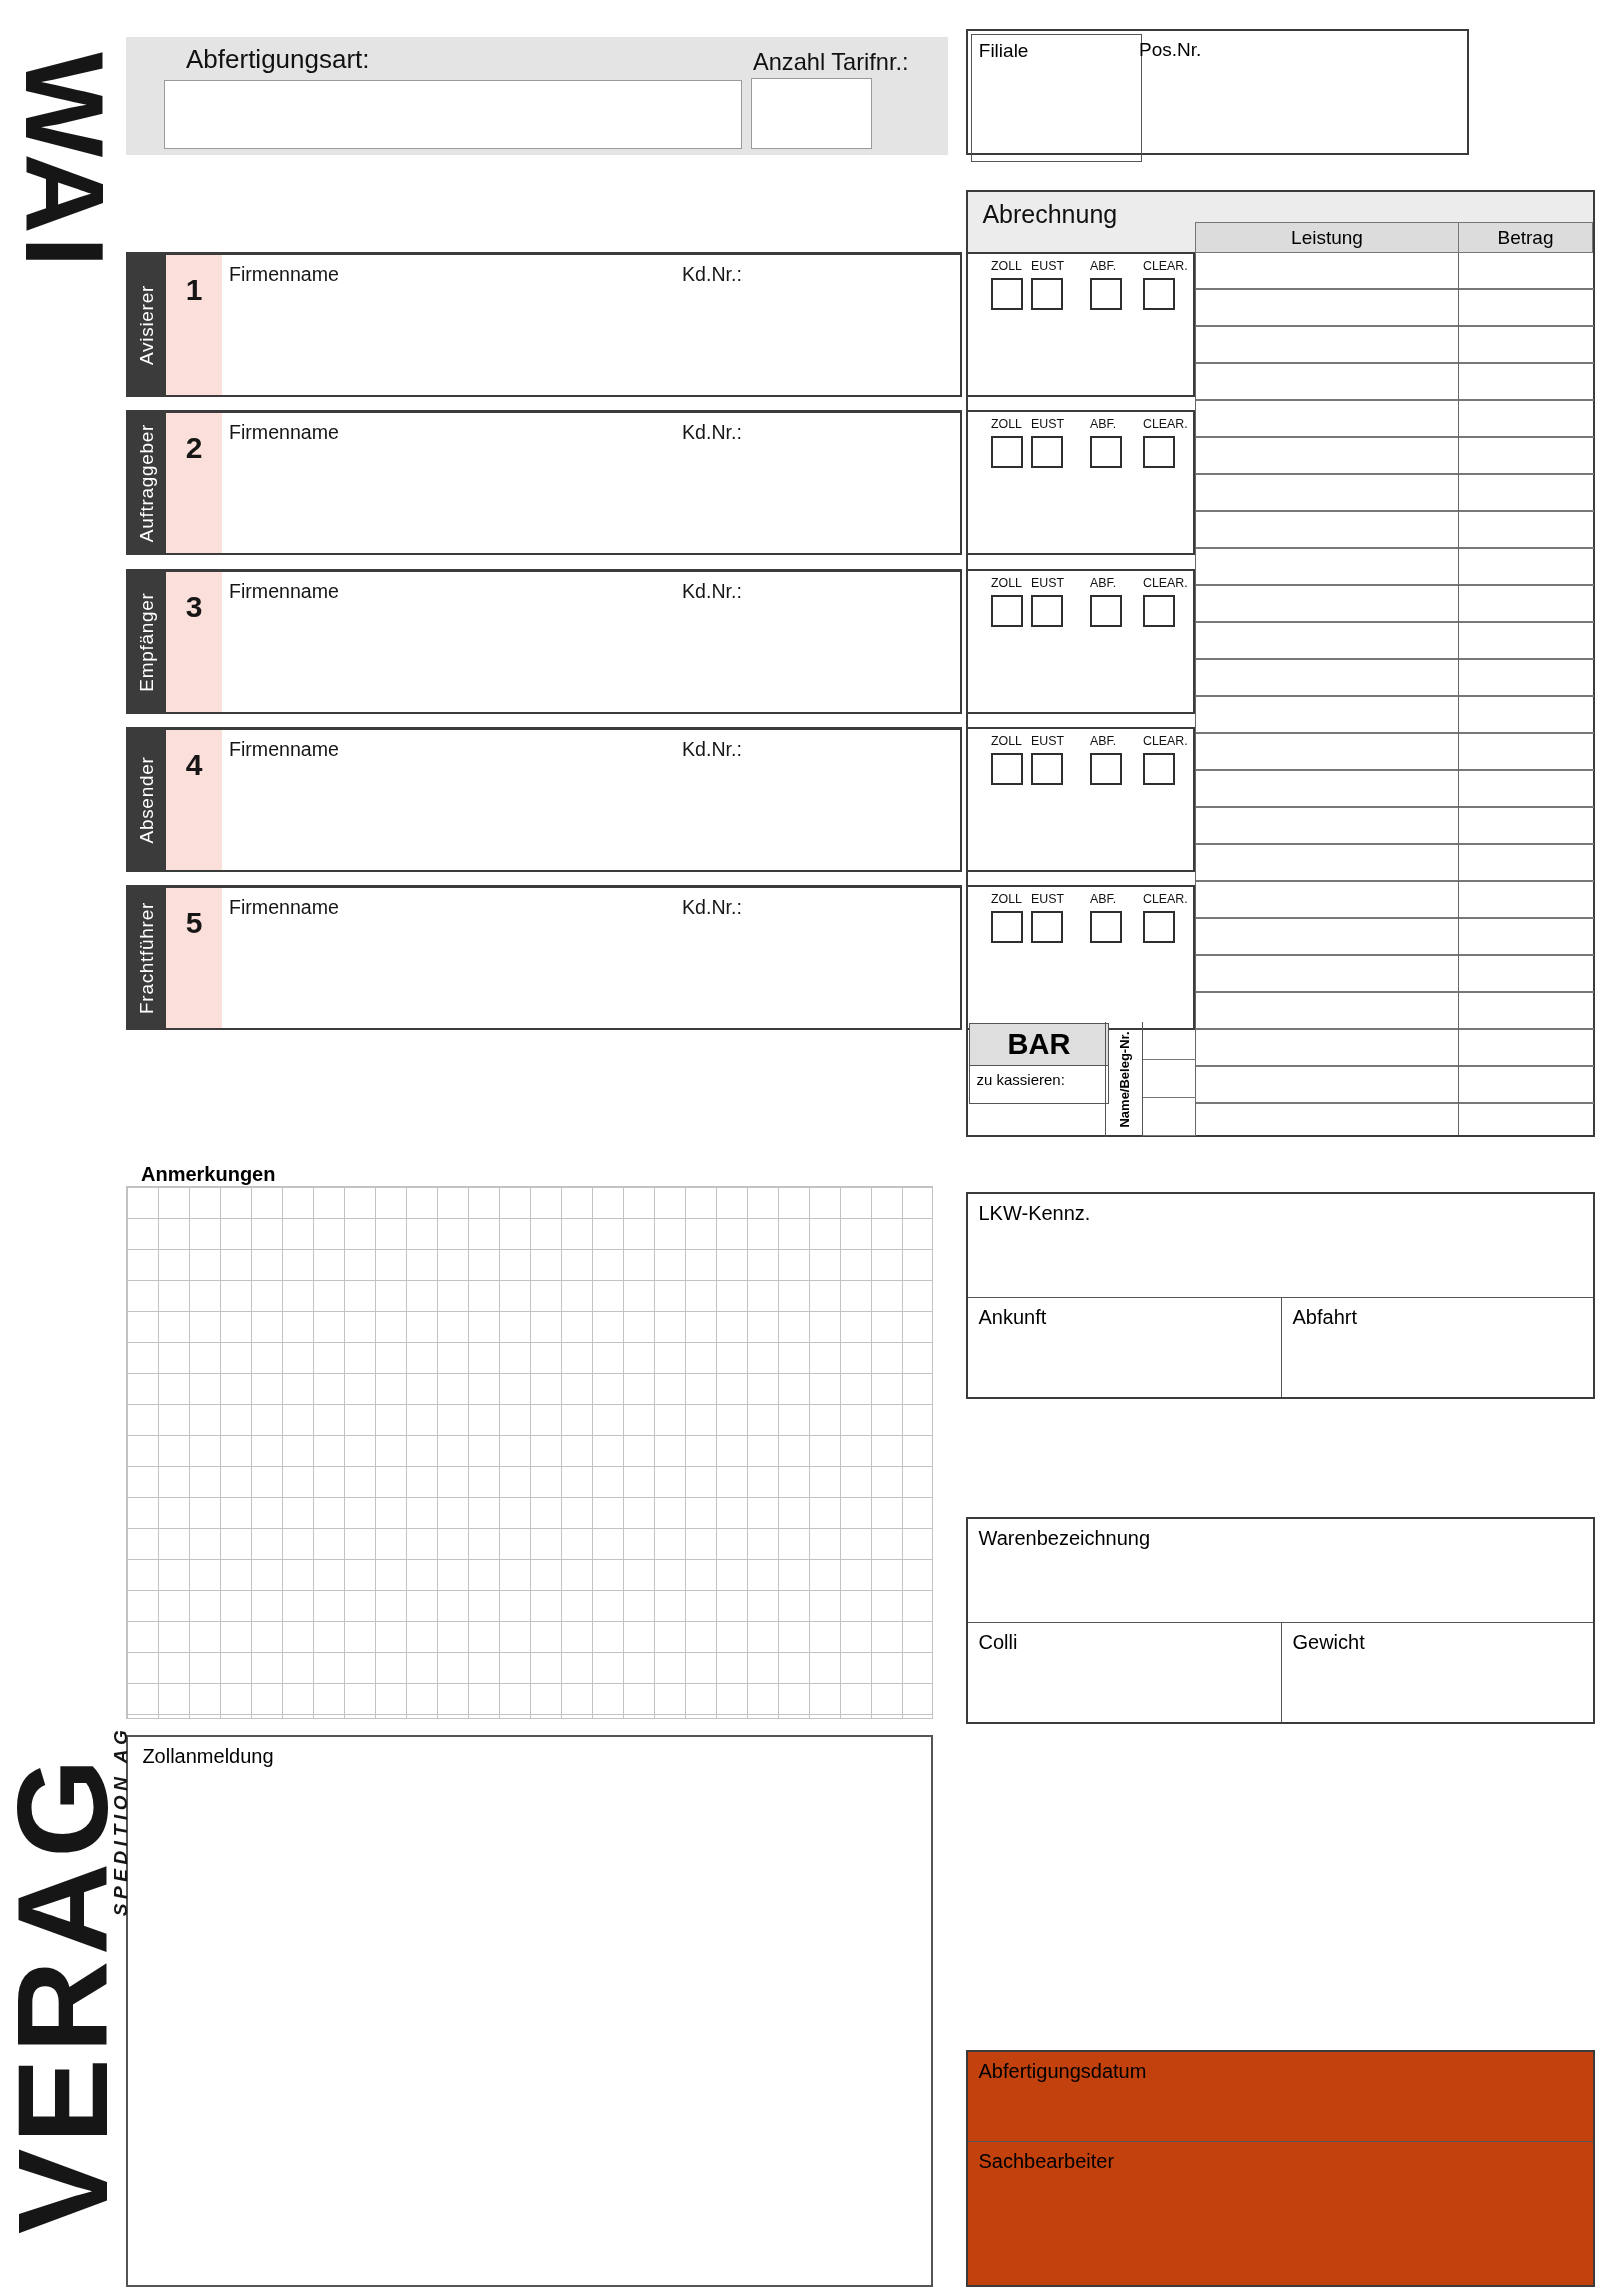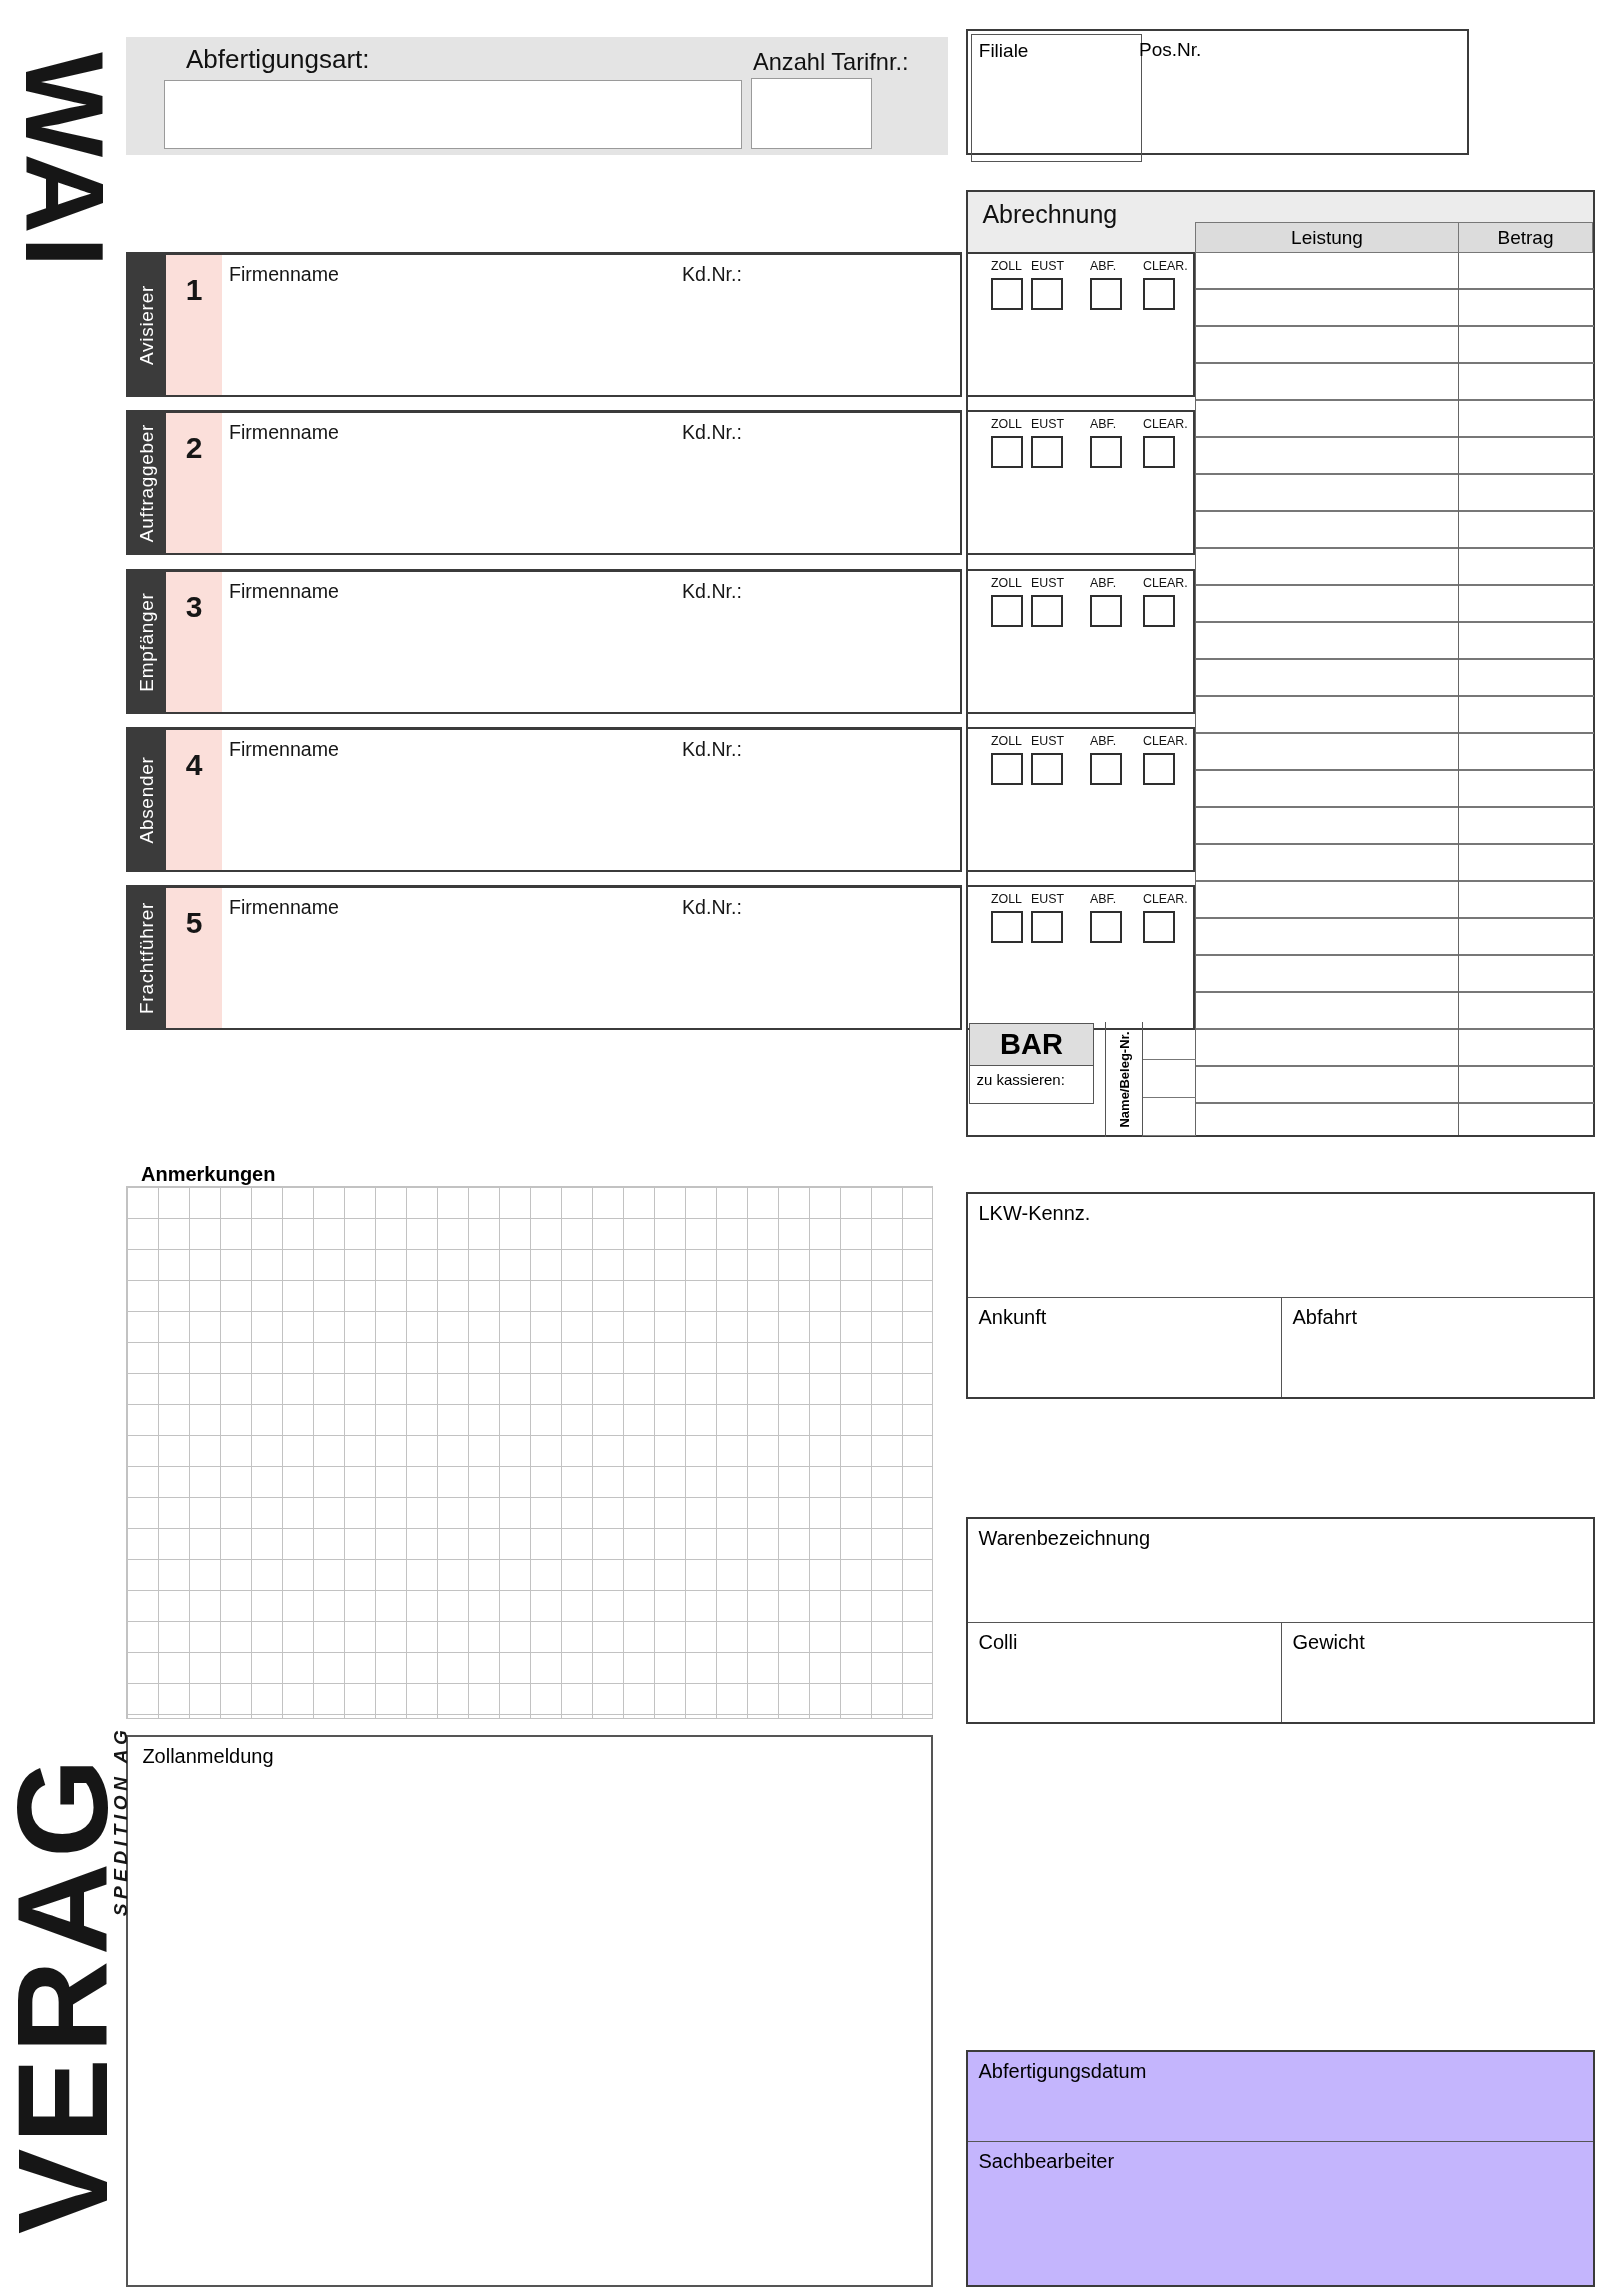--- a/index.html
+++ b/index.html
@@ -57,21 +57,21 @@
   .party .fill { position:absolute; left:94px; top:34px; right:2.6px; bottom:2.6px; }
 
   
   .cbcell { left:966px; width:229px; height:145px; background:#fff; border:2px solid #3b3b3b; }
   .cbg { position:absolute; top:5.2px; width:55px; }
   .cbg .cbl { font-size:12.4px; color:#111; }
   .cbg .cb { width:27.5px; height:27.5px; border:2px solid #2e2e2e; margin-top:5.2px; background:#fff; }
   .cbg1 { left:23px; } .cbg2 { left:63px; } .cbg3 { left:122px; } .cbg4 { left:175px; }
 
   
-  .barbox { left:969px; top:1023px; width:125px; height:81px; border:1.3px solid #555; background:#fff; }
+  .barbox { left:969px; top:1023px; width:140px; height:81px; border:1.3px solid #555; background:#fff; }
   .bar-title { position:absolute; left:0; right:0; top:0; height:41px; background:#dedede; border-bottom:1.3px solid #555;
                display:flex; align-items:center; justify-content:center; font-size:29px; font-weight:bold; }
   .bar-kass { position:absolute; left:6.5px; top:47px; font-size:15px; }
   .namestrip { left:1105px; top:1022px; width:38px; height:115px; border-left:1.3px solid #555; border-right:1.3px solid #555; }
   .namestrip span { font-size:13px; font-weight:bold; }
   .barext { left:1143px; top:1022px; width:53px; height:115px;
             background-image:repeating-linear-gradient(to bottom, transparent 0 37px, #777 37px 38px); }
 
   
   .anm-lbl { left:141px; top:1163px; font-size:20px;font-weight:bold; }
@@ -84,21 +84,21 @@
   .lkw { top:1192px; height:207px; }
   .waren { top:1517px; height:207px; }
   .dualbox .toplbl { position:absolute; left:10.5px; top:7.9px; font-size:20px; }
   .dualbox .bottomrow { position:absolute; left:0; right:0; top:103px; bottom:0; border-top:1.3px solid #555; }
   .dualbox .cell-l { position:absolute; left:0; top:0; bottom:0; width:313px; font-size:20px; padding:7.9px 10.5px; box-sizing:border-box; }
   .dualbox .cell-r { position:absolute; left:313px; top:0; bottom:0; right:0; border-left:1.3px solid #555; font-size:20px; padding:7.9px 10.5px; box-sizing:border-box; }
 
   .zoll-box { left:126px; top:1735px; width:807px; height:552px; border:2px solid #555; background:#fff; }
   .zoll-box .toplbl { position:absolute; left:14.4px; top:7.9px; font-size:20px; }
 
-  .datum-box { left:966px; top:2050px; width:629px; height:237px; border:2px solid #3b3b3b; background:#c4b5fd; }
+  .datum-box { left:966px; top:2050px; width:629px; height:237px; border:2px solid #3b3b3b; background:#c2410c; }
   .datum-box .cell-top { position:absolute; left:0; right:0; top:0; height:89px; font-size:20px; padding:7.9px 10.5px; box-sizing:border-box; }
   .datum-box .cell-bot { position:absolute; left:0; right:0; top:89px; bottom:0; border-top:1.3px solid #555; font-size:20px; padding:7.9px 10.5px; box-sizing:border-box; }
 </style>
 </head>
 <body>
 
 <div class="page">
 
   <div class="abs vwrap rot-cw brand-wai">
     <span>WAI</span>

